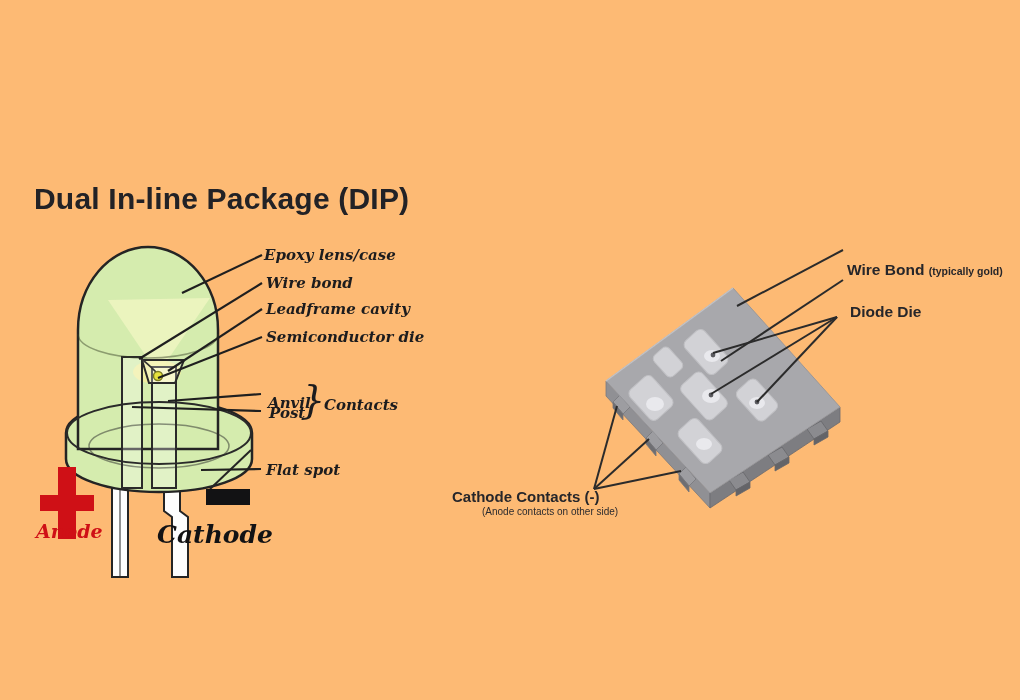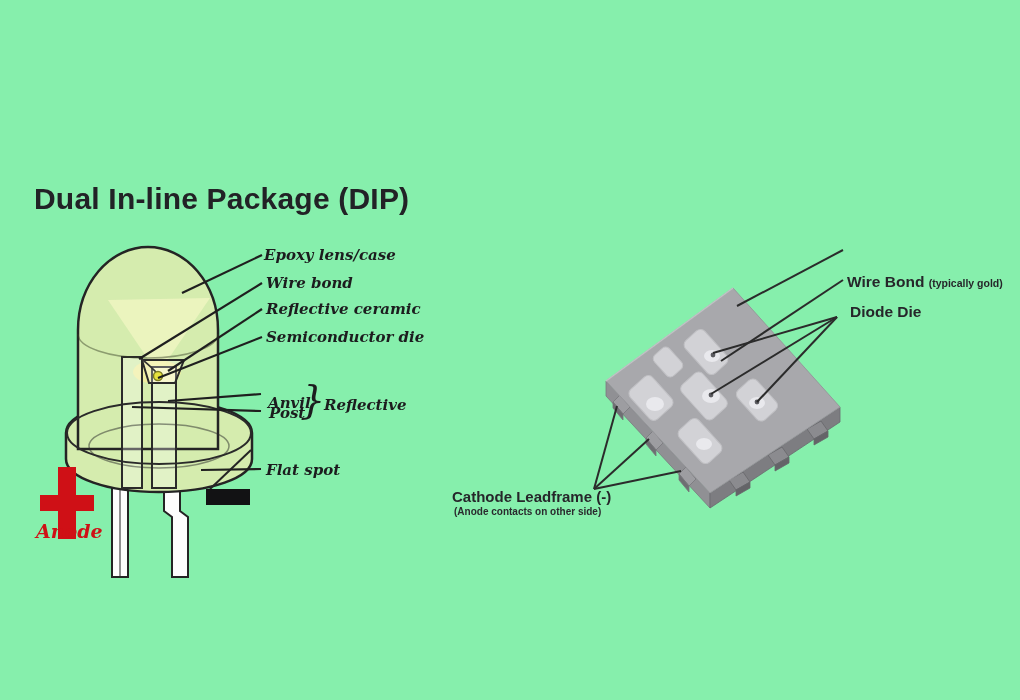--- a/index.html
+++ b/index.html
@@ -1,18 +1,18 @@
 <!DOCTYPE html>
 <html><head>
 <meta charset="utf-8">
 <style>
   html,body{margin:0;padding:0;}
   #page{
     position:relative;width:1020px;height:700px;overflow:hidden;
-    background:#86efac;
+    background:#fdba74;
     font-family:"Liberation Sans",sans-serif;
   }
   svg{position:absolute;left:0;top:0;}
   .abs{position:absolute;white-space:nowrap;}
   .title{
     color:#222226;font-weight:600;letter-spacing:0.2px;
     font-family:"Liberation Sans",sans-serif;
   }
   #title-left{left:34px;top:182px;font-size:30px;}
   #title-right{left:487px;top:184px;font-size:31px;}
@@ -29,25 +29,25 @@
   #lbl-brace{left:300px;top:376px;font-size:40px;font-weight:normal;}
   #lbl-leadframe{left:324px;top:396px;}
   #lbl-flatspot{left:266px;top:461px;}
   #lbl-anode{left:36px;top:520px;font-size:19px;color:#cf1016;}
   #lbl-cathode{left:157px;top:520px;font-size:25px;color:#121214;}
   .rlabel{
     font-family:"Liberation Sans",sans-serif;font-weight:bold;
     font-size:15.5px;color:#26262a;
   }
   #lbl-cup{left:847px;top:242px;}
-  #lbl-wirebond2{left:847px;top:273px;}
+  #lbl-wirebond2{left:847px;top:261px;}
   #lbl-wirebond2 .note{font-size:10.5px;font-weight:bold;}
   #lbl-diodedie{left:850px;top:303px;}
   #lbl-cathcontacts{left:452px;top:488px;font-size:15px;}
-  #lbl-cathnote{left:454px;top:506px;font-size:10px;font-weight:bold;color:#2a2a2e;}
+  #lbl-cathnote{left:482px;top:506px;font-size:10px;font-weight:normal;color:#2a2a2e;}
 </style>
 </head>
 <body>
 
 <div id="page">
 
   <svg width="1020" height="700" viewBox="0 0 1020 700">
 
     <g>
 
@@ -147,27 +147,28 @@
         <line x1="649" y1="439" x2="594" y2="489"></line>
         <line x1="681" y1="471" x2="594" y2="489"></line>
       </g>
     </g>
   </svg>
 
   <div class="abs title" id="title-left">Dual In-line Package (DIP)</div>
 
   <span class="abs llabel" id="lbl-epoxy">Epoxy lens/case</span>
   <span class="abs llabel" id="lbl-wirebond">Wire bond</span>
-  <span class="abs llabel" id="lbl-reflective">Reflective ceramic</span>
+  <span class="abs llabel" id="lbl-reflective">Leadframe cavity</span>
   <span class="abs llabel" id="lbl-semidie">Semiconductor die</span>
   <span class="abs llabel" id="lbl-anvil">Anvil</span>
   <span class="abs llabel" id="lbl-post">Post</span>
   <span class="abs llabel" id="lbl-brace">}</span>
-  <span class="abs llabel" id="lbl-leadframe">Reflective</span>
+  <span class="abs llabel" id="lbl-leadframe">Contacts</span>
   <span class="abs llabel" id="lbl-flatspot">Flat spot</span>
   <span class="abs llabel" id="lbl-anode">Anode</span>
+  <span class="abs llabel" id="lbl-cathode">Cathode</span>
 
   <span class="abs rlabel" id="lbl-wirebond2"><span>Wire Bond</span> <span class="note">(typically gold)</span></span>
   <span class="abs rlabel" id="lbl-diodedie">Diode Die</span>
-  <span class="abs rlabel" id="lbl-cathcontacts">Cathode Leadframe (-)</span>
+  <span class="abs rlabel" id="lbl-cathcontacts">Cathode Contacts (-)</span>
   <span class="abs rlabel" id="lbl-cathnote">(Anode contacts on other side)</span>
 
 </div>
 
 </body></html>

